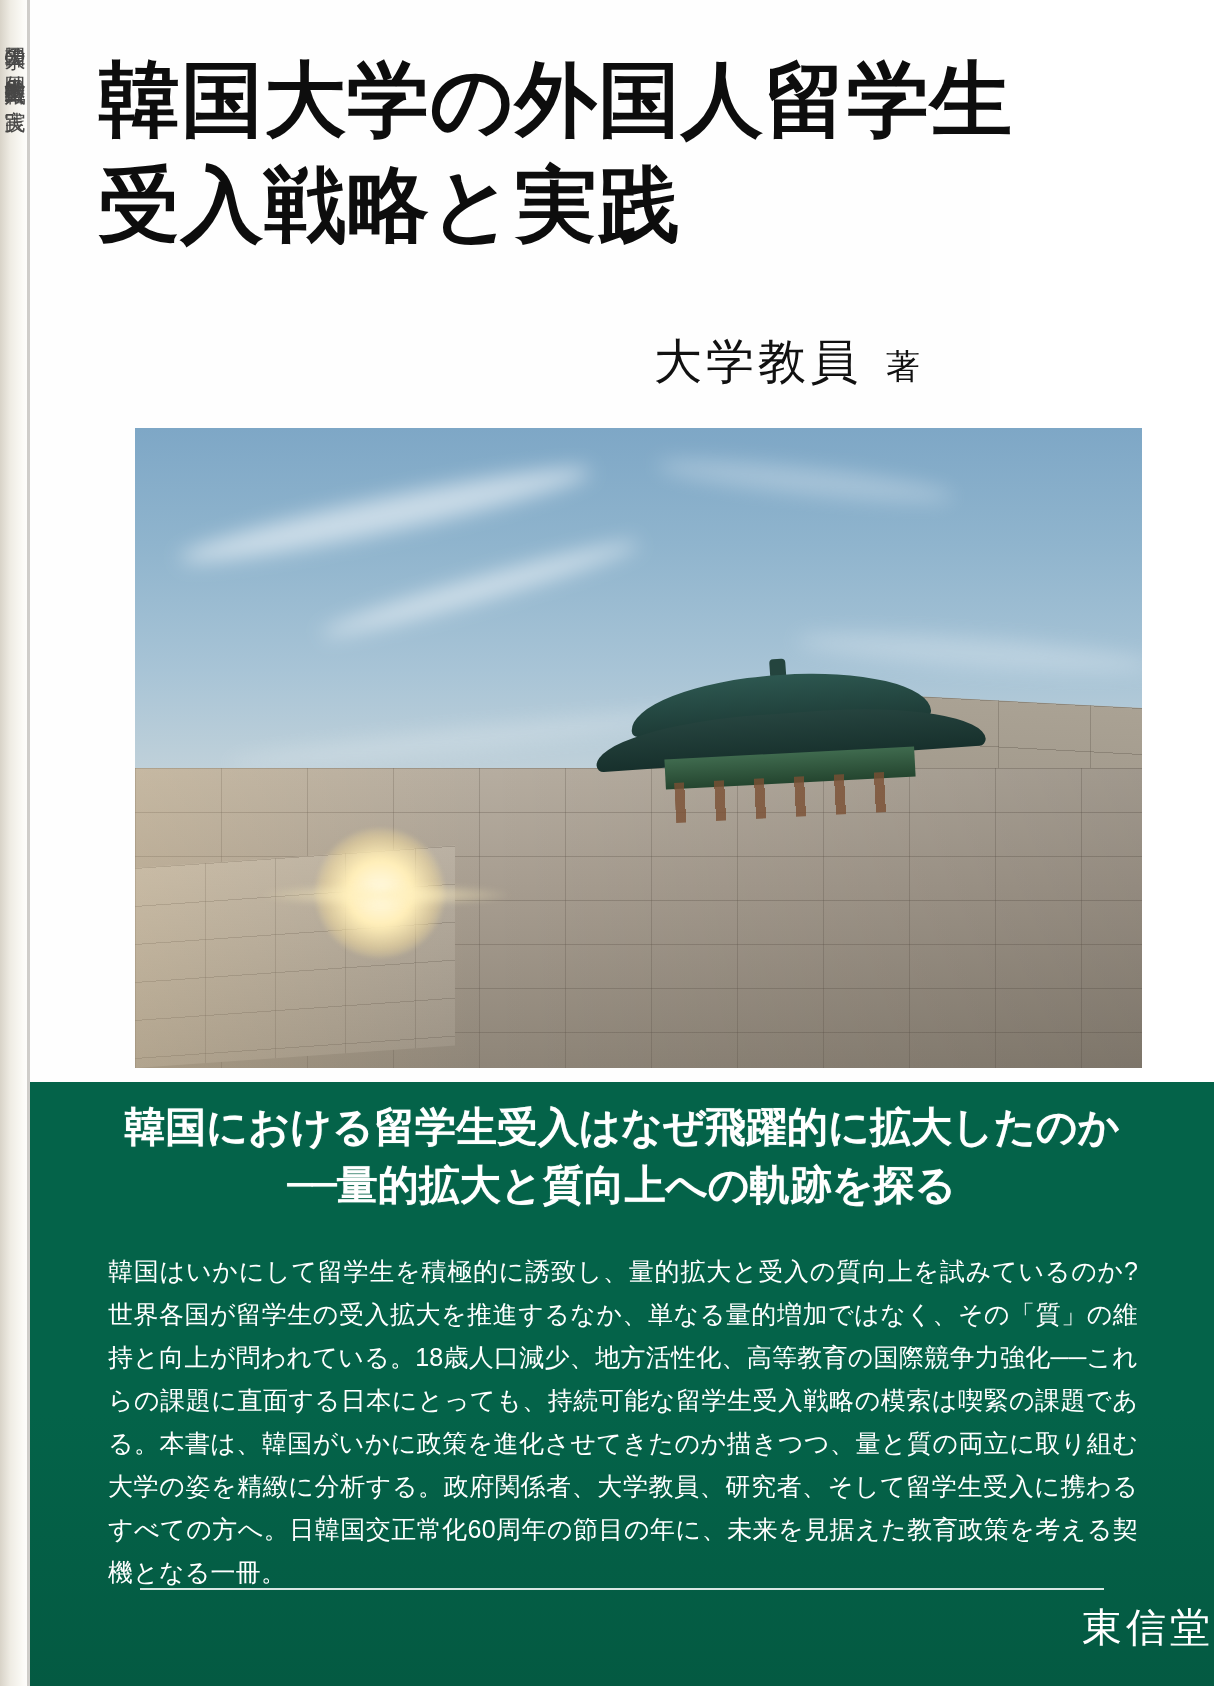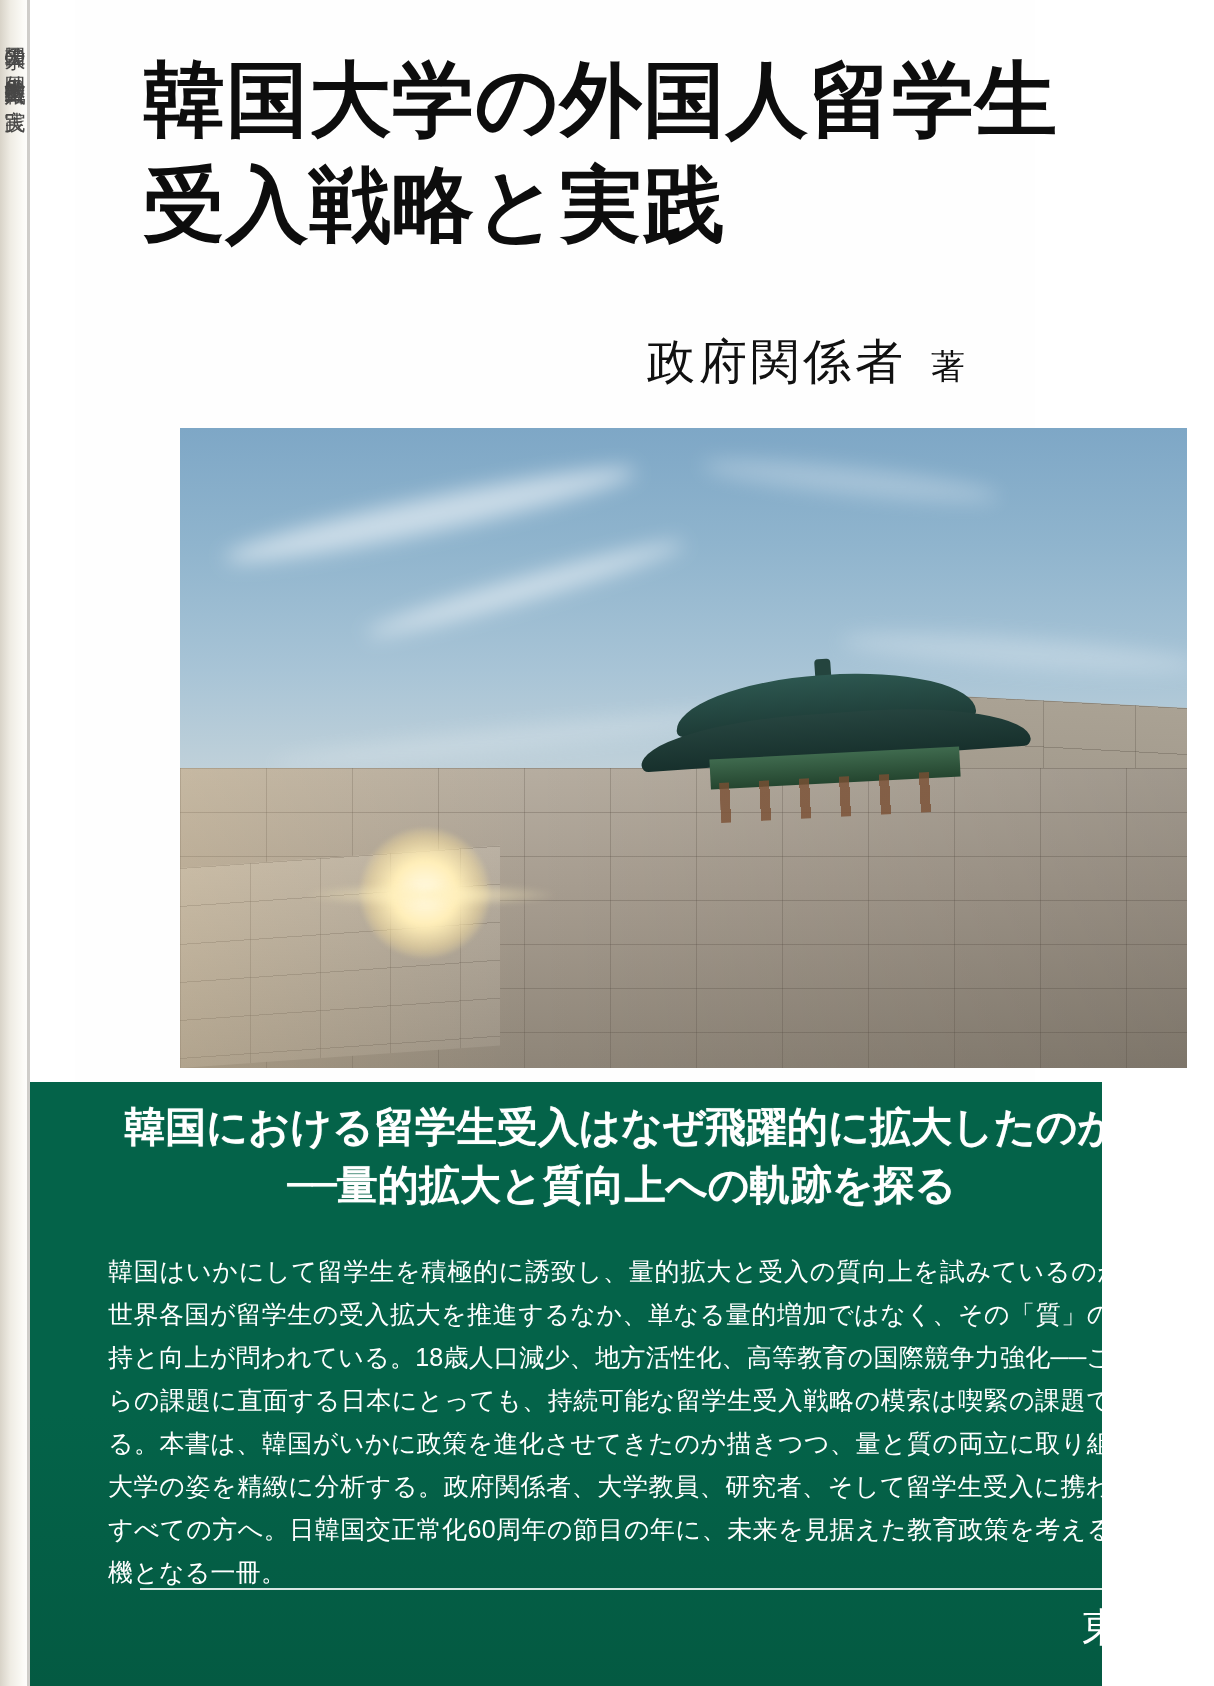--- a/index.html
+++ b/index.html
@@ -57,21 +57,20 @@
   }
 
   
   .top-area {
     position: absolute;
     left: 30px;
     top: 0;
     width: 960px;
     height: 1082px;
     background: #fefefe;
-    margin-left: 45px;
   }
 
   .title-block {
     position: absolute;
     left: 68px;
     top: 48px;
     width: 1080px;
   }
   .title-main {
     font-family: "DejaVu Sans", sans-serif;
@@ -257,21 +256,21 @@
     background: repeating-linear-gradient(to right, #7a4f33 0 10px, rgba(0,0,0,0) 10px 40px);
     transform: rotate(-3deg);
     opacity: .8;
   }
 
   
   .band {
     position: absolute;
     left: 30px;
     top: 1082px;
-    width: 1072px;
+    width: 1184px;
     height: 604px;
     background: #066a4c;
     background: linear-gradient(to bottom, #046349 0%, #046349 55%, #045a42 100%);
   }
   .band-headline {
     position: absolute;
     left: 0;
     top: 16px;
     width: 1184px;
     text-align: center;
@@ -327,21 +326,21 @@
   </div>
 
   <div class="top-area">
 
     <div class="title-block">
       <div class="title-main">韓国大学の外国人留学生
 受入戦略と実践</div>
     </div>
 
     <div class="author-line">
-      <span class="author-name">政府関係者</span>
+      <span class="author-name">大学教員</span>
       <span class="author-suffix">著</span>
     </div>
 
     <div class="photo" aria-label="photo">
       <div class="sky"></div>
       <div class="cloud c1"></div>
       <div class="cloud c2"></div>
       <div class="cloud c3"></div>
       <div class="cloud c4"></div>
       <div class="cloud c5"></div>

